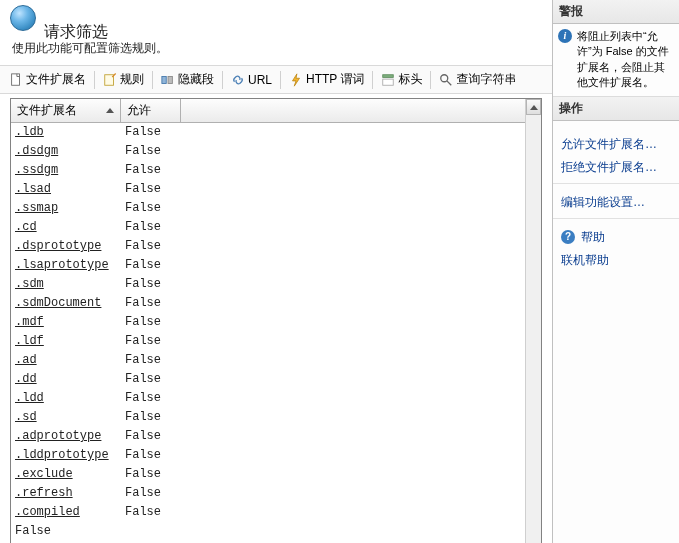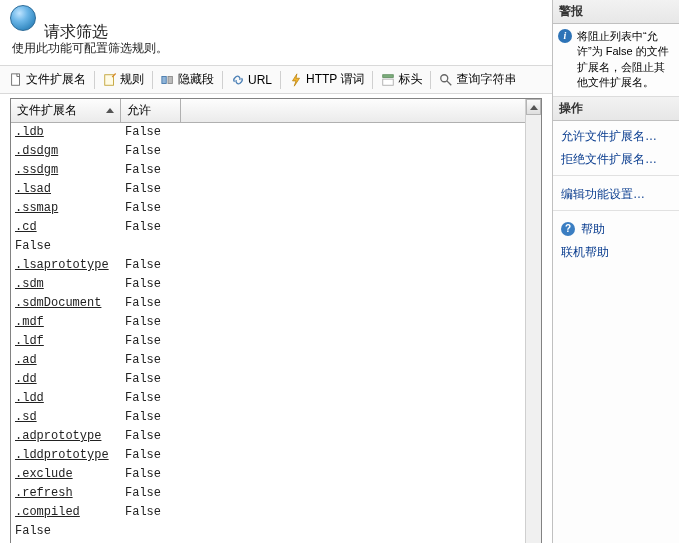--- a/index.html
+++ b/index.html
@@ -27,21 +27,21 @@
 .row { display: flex; padding: 1px 0; line-height: 17px; }
 .cell-ext { width: 110px; padding-left: 4px; white-space: pre; text-decoration: underline; }
 .cell-allow { width: 60px; padding-left: 4px; }
 .scrollbar { position: absolute; right: 0; top: 0; bottom: 0; width: 16px; background: #f0f0f0; border-left: 1px solid #cfcfcf; }
 .sb-btn { height: 16px; background: linear-gradient(#fafafa,#dedede); border: 1px solid #b4b4b4; display:flex; align-items:center; justify-content:center; }
 .sb-track { position:absolute; top:16px; bottom:0; width:100%; }
 .arrow-up { width:0;height:0;border-left:4px solid transparent;border-right:4px solid transparent;border-bottom:5px solid #555; }
 .side-hdr { background: linear-gradient(#f2f2f2,#e7e7e7); border-bottom:1px solid #c0c0c0; padding:3px 6px; font-weight:bold; color:#333;font-family:Liberation Mono, monospace; }
 .alert-box { display:flex; gap:5px; padding:5px 5px; border-bottom:1px solid #dcdcdc; font-size:11px; line-height:1.4; }
 .info-ic { width:14px; height:14px; flex-shrink:0; border-radius:50%; background:#2d73b7; color:#fff; text-align:center; font-weight:bold; font-family:Georgia,serif; font-style:italic; font-size:10px; line-height:14px; }
-.actions { padding: 4px 0; }
+.actions { padding: 4px 0; margin-top: 8px; }
 .act-item { display:flex; align-items:center; gap:6px; padding:3px 8px; color:#0a3d8f; cursor:pointer; }
 .act-spacer { height:8px; border-top:1px solid #e1e1e1; margin-top:4px; }
 .help-ic { width:14px; height:14px; border-radius:50%; background:#3b7ec2; color:#fff; text-align:center; font-weight:bold; font-size:10px; line-height:14px; }
 </style>
 </head>
 <body>
 
 <div class="layout">
   <div class="main">
     <div class="header">
@@ -137,20 +137,21 @@
           </div>
           <div class="row">
             <div class="cell-ext">.ssmap</div>
             <div class="cell-allow">False</div>
           </div>
           <div class="row">
             <div class="cell-ext">.cd</div>
             <div class="cell-allow">False</div>
           </div>
           <div class="row">
+            <div class="cell-ext">.dsprototype</div>
             <div class="cell-allow">False</div>
           </div>
           <div class="row">
             <div class="cell-ext">.lsaprototype</div>
             <div class="cell-allow">False</div>
           </div>
           <div class="row">
             <div class="cell-ext">.sdm</div>
             <div class="cell-allow">False</div>
           </div>

